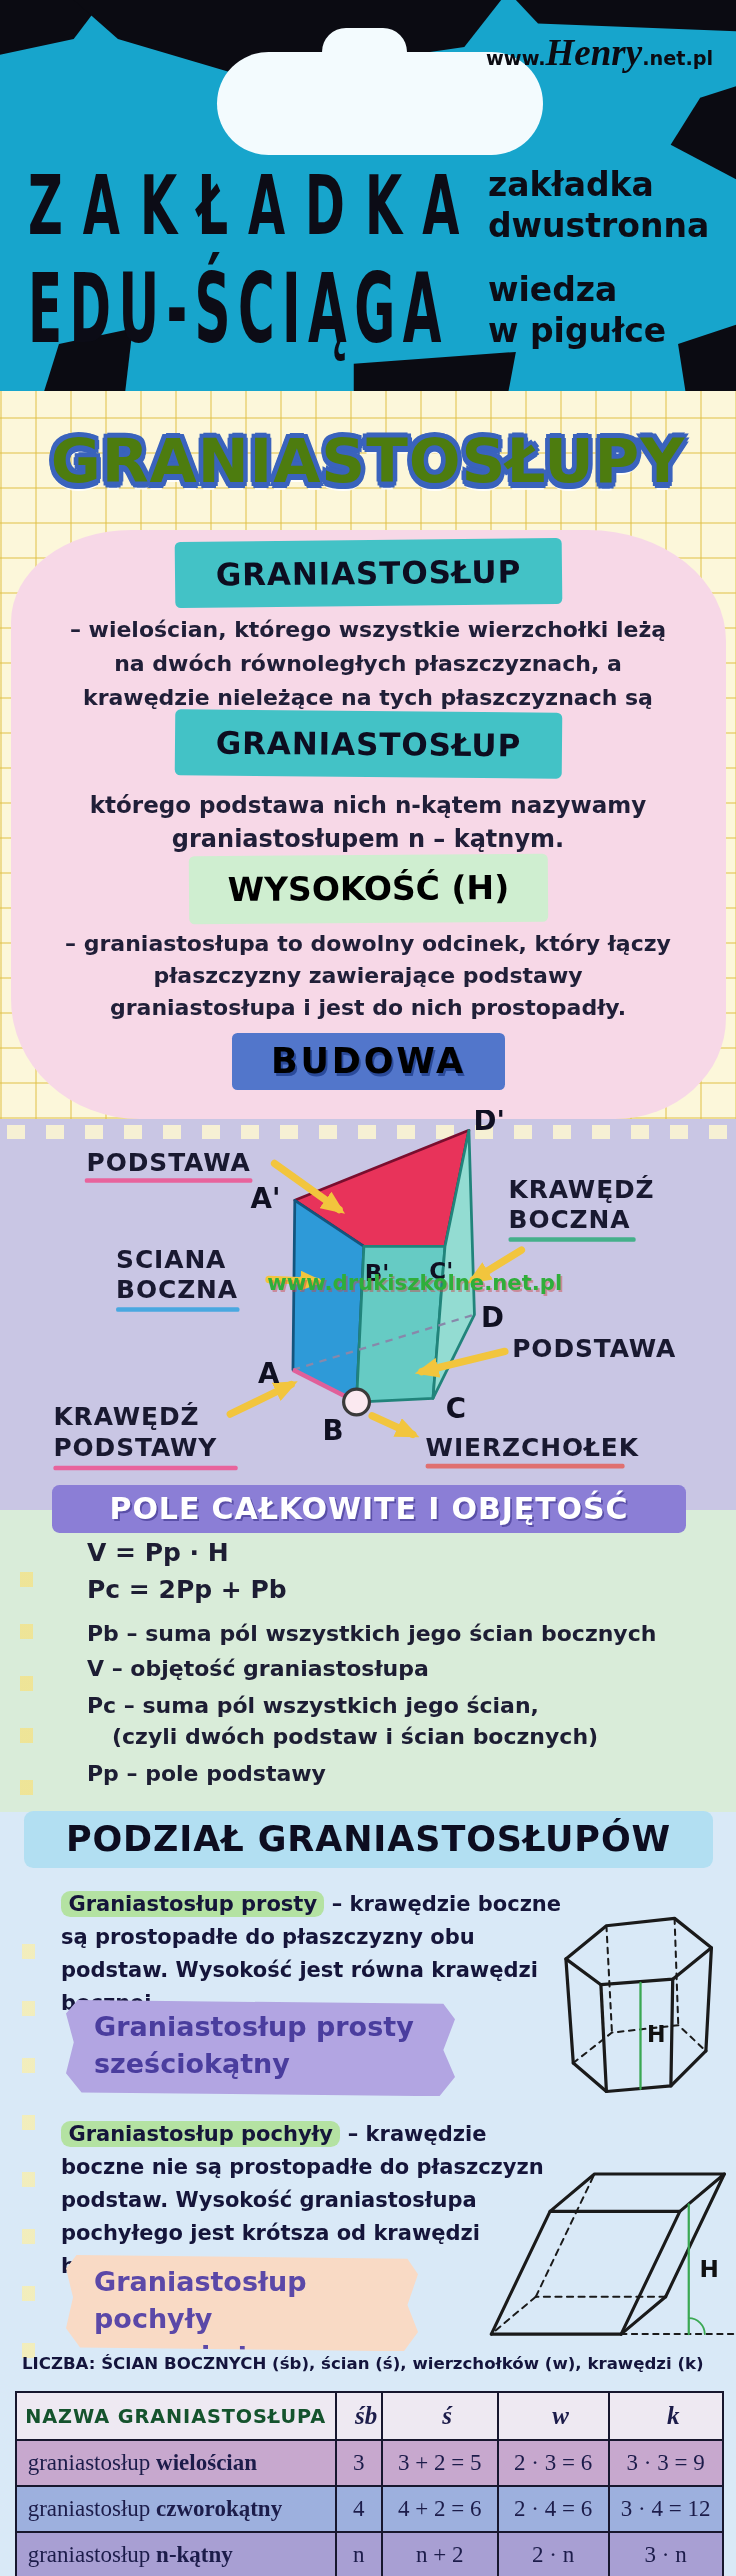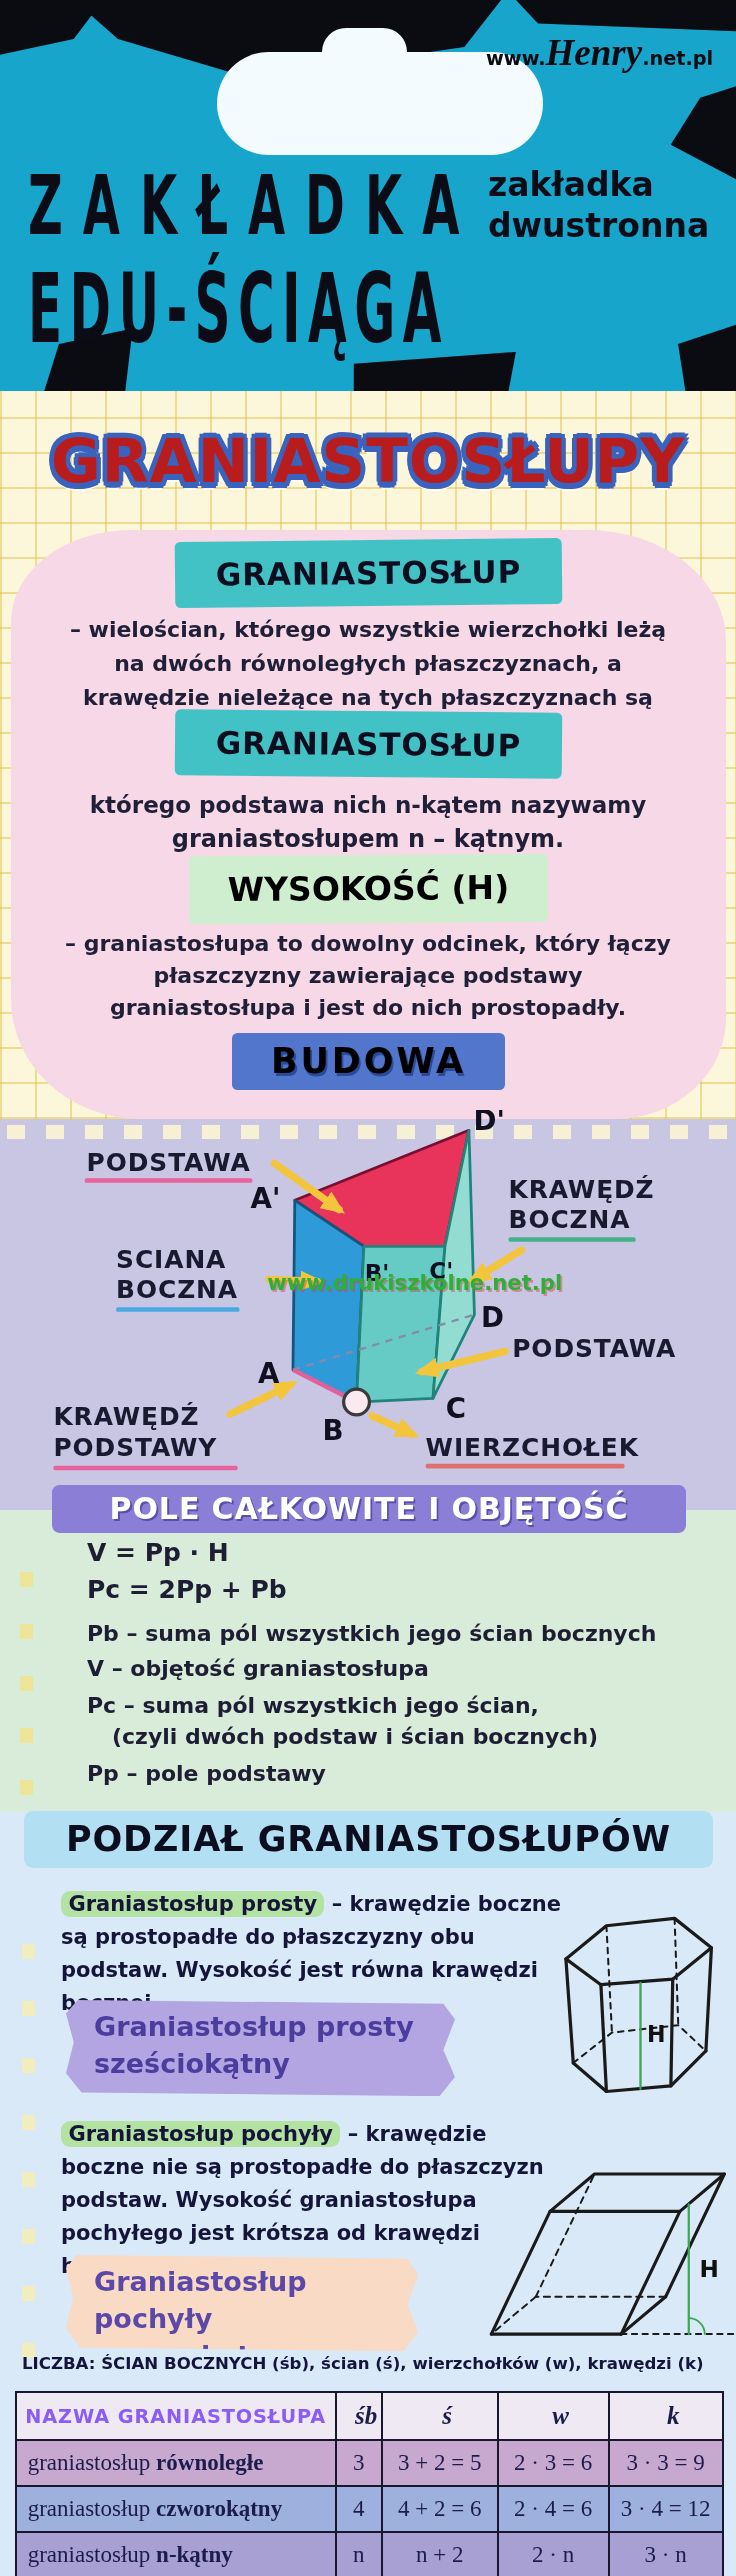--- a/index.html
+++ b/index.html
@@ -20,21 +20,21 @@
   #title2{left:28px;top:254px;font-size:50px;letter-spacing:7.4px;transform:scaleY(1.92);}
   .hdr-sub{left:488px;color:#0c0c16;font-size:33px;font-weight:700;line-height:41px;}
   #sub1{top:164px;} #sub2{top:269px;}
 
   
   #paper{left:0;top:391px;width:737px;height:728px;background-color:#fcf7da;
     background-image:
       repeating-linear-gradient(90deg, rgba(224,192,70,.50) 0 1.8px, transparent 1.8px 35px),
       repeating-linear-gradient(0deg, rgba(224,192,70,.50) 0 1.8px, transparent 1.8px 35px);}
   #main-title{left:0;top:425px;width:736px;text-align:center;font-size:61px;font-weight:900;
-    letter-spacing:0.9px;color:#b91c1c;
+    letter-spacing:0.9px;color:#4d7c0f;
     text-shadow:-3.7px -3.7px 0 #3a63bd,3.7px -3.7px 0 #3a63bd,-3.7px 3.7px 0 #3a63bd,3.7px 3.7px 0 #3a63bd,
       -4.6px 0 0 #3a63bd,4.6px 0 0 #3a63bd,0 -4.6px 0 #3a63bd,0 4.6px 0 #3a63bd,
       -1.8px 5.5px 0 #3a63bd,1.8px 5.5px 0 #3a63bd,0 8.3px 0 rgba(255,255,255,.85);}
   #pink-blob{left:11px;top:530px;width:715px;height:589px;background:#f7d8e7;
     border-radius:120px 138px 111px 129px / 92px 111px 101px 120px;}
 
   .tape{text-align:center;color:#0d0d20;font-weight:900;}
   .tape-teal{left:175px;width:387px;height:66px;background:#43c2c6;border-radius:5.5px;
     font-size:31px;line-height:66px;letter-spacing:0.9px;}
   #banner-def1{top:540px;transform:rotate(-.6deg);}
@@ -83,21 +83,21 @@
   #obl-svg{left:486px;top:2160px;width:249px;height:189px;}
   .dashes-v{width:13px;background:repeating-linear-gradient(0deg,#f2e38c 0 14.7px,transparent 14.7px 52px);opacity:.85;}
   #dv1{left:20px;top:1556px;height:239px;}
   #dv2{left:22px;top:1925px;height:433px;background:repeating-linear-gradient(0deg,#f6eeb2 0 14.7px,transparent 14.7px 57px);}
 
   #tbl-caption{left:22px;top:2354px;width:711px;font-size:16.6px;font-weight:900;color:#14143c;white-space:nowrap;}
   #tbl{left:14.7px;top:2391px;border-collapse:collapse;table-layout:fixed;width:707px;
     font-family:"Liberation Serif",serif;color:#1c1c4a;}
   #tbl td,#tbl th{border:2.8px solid #17172e;overflow:hidden;}
   #tbl th{background:#eee9f2;height:44px;}
-  .th-name{font-family:"DejaVu Sans",sans-serif;font-size:19.3px;font-weight:900;color:#8b5cf6;letter-spacing:0.9px;}
+  .th-name{font-family:"DejaVu Sans",sans-serif;font-size:19.3px;font-weight:900;color:#14532d;letter-spacing:0.9px;}
   .th-sym{font-size:25px;font-weight:700;font-style:italic;padding-left:16px;}
   #tbl td{font-size:23px;text-align:center;height:42px;}
   .td-name{text-align:left !important;padding-left:11px;}
   .r0{background:#c7a8ce;} .r1{background:#9db0de;} .r2{background:#a89fd3;}
   .bname{font-weight:700;}
 
   svg text{font-family:"DejaVu Sans",sans-serif;}
   .v-label{font-size:30px;font-weight:700;fill:#101022;}
   .v-label-sm{font-size:25px;font-weight:700;fill:#101022;}
   .callout{font-size:27px;font-weight:900;fill:#191930;letter-spacing:1px;}
@@ -120,20 +120,24 @@
     <div class="abs hole"></div>
 
     <div class="abs site"><span class="sm">www.</span><span class="big">Henry</span><span class="sm">.net.pl</span></div>
 
     <div class="abs title-line" id="title1">ZAKŁADKA</div>
     <div class="abs title-line" id="title2">EDU-ŚCIĄGA</div>
 
     <div class="abs hdr-sub" id="sub1">
       <div>zakładka</div>
       <div>dwustronna</div>
+    </div>
+    <div class="abs hdr-sub" id="sub2">
+      <div>wiedza</div>
+      <div>w pigułce</div>
     </div>
   </div>
 
   <div class="abs" id="paper"></div>
   <div class="abs" id="pink-blob"></div>
   <div class="abs" id="main-title">GRANIASTOSŁUPY</div>
 
   <div class="abs tape tape-teal" id="banner-def1"><span>GRANIASTOSŁUP</span></div>
   <div class="abs def-text" id="def1-body">– wielościan, którego wszystkie wierzchołki leżą na dwóch równoległych płaszczyznach, a krawędzie nieleżące na tych płaszczyznach są równoległe.</div>
 
@@ -279,21 +283,21 @@
       </colgroup>
     <tbody>
         <tr>
       <th class="th-name">NAZWA GRANIASTOSŁUPA</th>
       <th class="th-sym">śb</th>
       <th class="th-sym">ś</th>
       <th class="th-sym">w</th>
       <th class="th-sym">k</th>
     </tr>
     <tr class="r0">
-      <td class="td-name"><span>graniastosłup </span><span class="bname">równoległe</span></td>
+      <td class="td-name"><span>graniastosłup </span><span class="bname">wielościan</span></td>
       <td>3</td>
       <td>3 + 2 = 5</td>
       <td>2 · 3 = 6</td>
       <td>3 · 3 = 9</td>
     </tr>
     <tr class="r1">
       <td class="td-name"><span>graniastosłup </span><span class="bname">czworokątny</span></td>
       <td>4</td>
       <td>4 + 2 = 6</td>
       <td>2 · 4 = 6</td>

